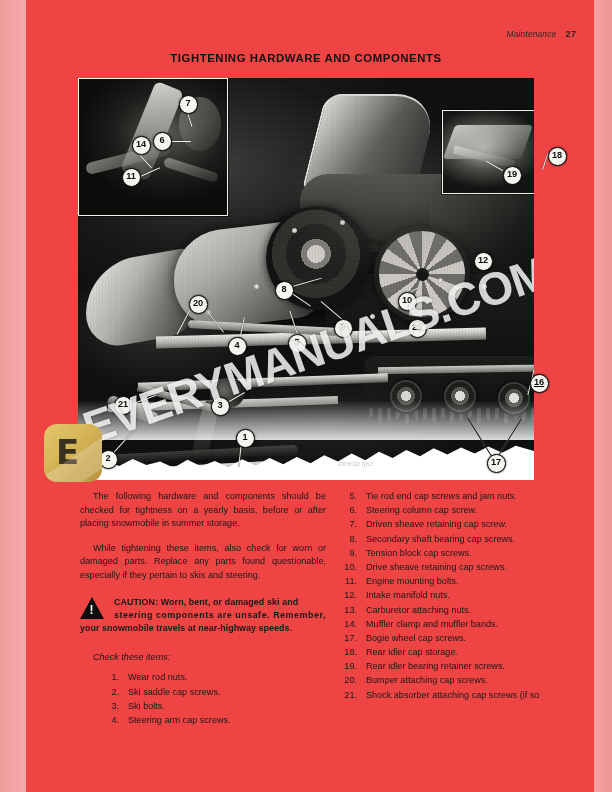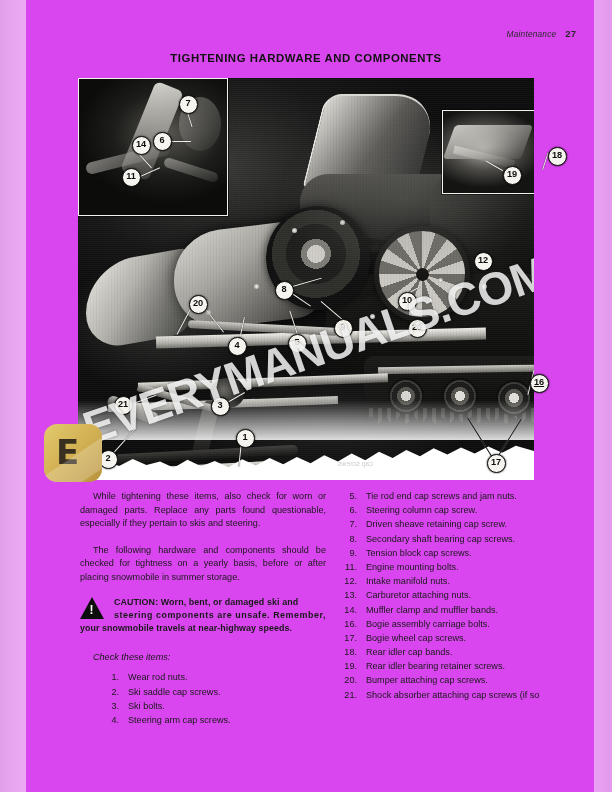--- a/index.html
+++ b/index.html
@@ -14,21 +14,21 @@
     position: relative;
     font-family: "Liberation Sans", sans-serif;
     color: #1a1a1a;
     overflow: hidden;
   }
 
   
   .page {
     position: absolute;
     inset: 0;
-    background: #d946ef;
+    background: #ef4444;
   }
   .scan-edge-l {
     position: absolute;
     left: 0; top: 0; bottom: 0; width: 26px;
     background: linear-gradient(to right, #e8e7e3, #fdfdfc);
     opacity: .55;
   }
   .scan-edge-r {
     position: absolute;
     right: 0; top: 0; bottom: 0; width: 18px;
@@ -632,22 +632,22 @@
   <div class="callout" style="left:197px; top:303px;">20</div>
   <div class="callout" style="left:416px; top:327px;">20</div>
   <div class="callout" style="left:122px; top:404px;">21</div>
 
   <div class="wm-badge">
     <div class="glyph">E</div>
     <div class="slash"></div>
   </div>
 
   <div class="col col-left">
+    <p class="para">The following hardware and components should be checked for tightness on a yearly basis, before or after placing snowmobile in summer storage.</p>
     <p class="para last">While tightening these items, also check for worn or damaged parts. Replace any parts found questionable, especially if they pertain to skis and steering.</p>
-    <p class="para">The following hardware and components should be checked for tightness on a yearly basis, before or after placing snowmobile in summer storage.</p>
 
     <div class="caution">
       <span class="tri"></span>
       <span class="ctext">
         <span class="l1">CAUTION: Worn, bent, or damaged ski and</span>
         <span class="l2">steering components are unsafe. Remember,</span>
         <span class="l3">your snowmobile travels at near-highway speeds.</span>
       </span>
     </div>
 
@@ -661,27 +661,27 @@
     </ol>
   </div>
 
   <div class="col col-right">
     <ol class="items">
       <li><span class="num">5.</span><span>Tie rod end cap screws and jam nuts.</span></li>
       <li><span class="num">6.</span><span>Steering column cap screw.</span></li>
       <li><span class="num">7.</span><span>Driven sheave retaining cap screw.</span></li>
       <li><span class="num">8.</span><span>Secondary shaft bearing cap screws.</span></li>
       <li><span class="num">9.</span><span>Tension block cap screws.</span></li>
+      <li><span class="num">10.</span><span>Drive sheave retaining cap screws.</span></li>
       <li><span class="num">11.</span><span>Engine mounting bolts.</span></li>
       <li><span class="num">12.</span><span>Intake manifold nuts.</span></li>
       <li><span class="num">13.</span><span>Carburetor attaching nuts.</span></li>
       <li><span class="num">14.</span><span>Muffler clamp and muffler bands.</span></li>
-      <li><span class="num">16.</span><span>Bogie assembly carriage bolts.</span></li>
       <li><span class="num">17.</span><span>Bogie wheel cap screws.</span></li>
-      <li><span class="num">18.</span><span>Rear idler cap bands.</span></li>
+      <li><span class="num">18.</span><span>Rear idler cap storage.</span></li>
       <li><span class="num">19.</span><span>Rear idler bearing retainer screws.</span></li>
       <li><span class="num">20.</span><span>Bumper attaching cap screws.</span></li>
       <li><span class="num">21.</span><span>Shock absorber attaching cap screws (if so</span></li>
       <li><span class="num"></span><span></span></li>
       <li><span class="num"></span><span></span></li>
       <li><span class="num"></span><span></span></li>
       <li class="wrap">
         <span class="num"></span>
         <span class="jl"></span>
         <span class="cont"></span>

